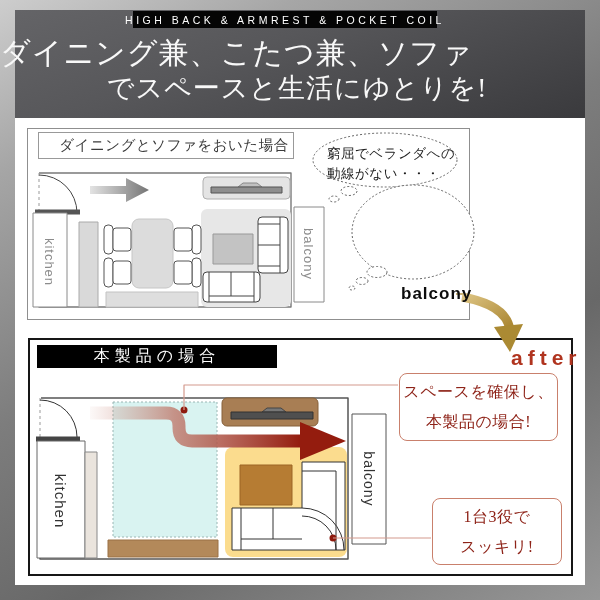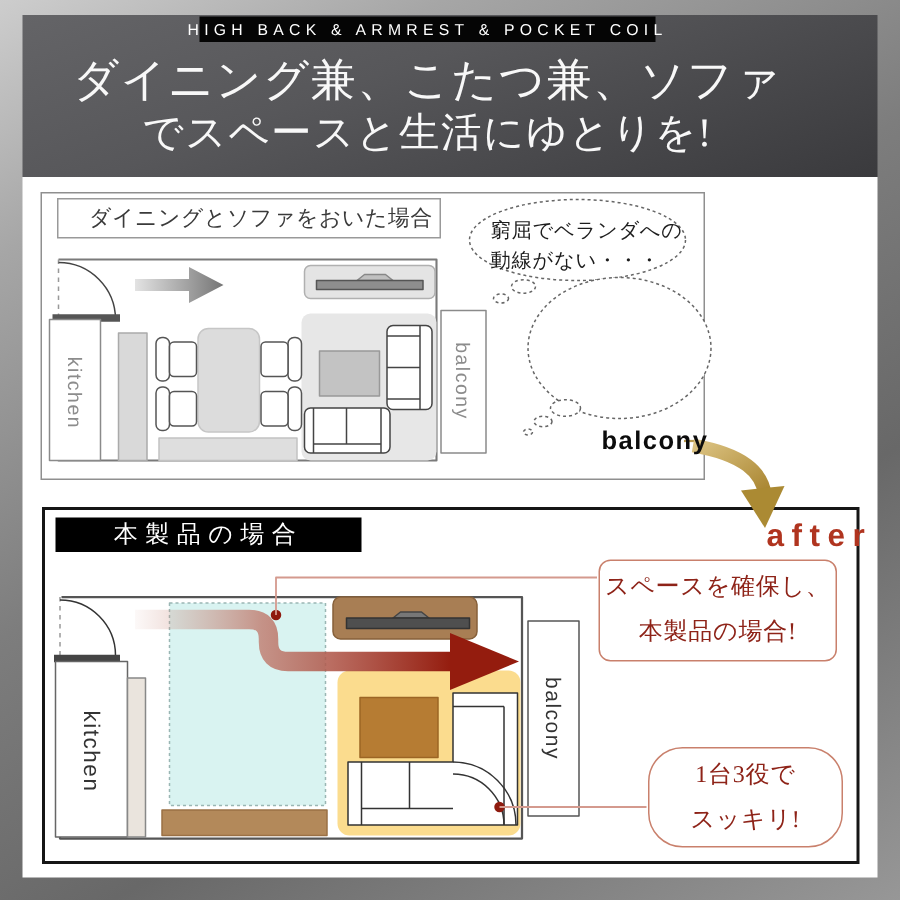--- a/index.html
+++ b/index.html
@@ -8,41 +8,41 @@
     background:linear-gradient(150deg,#cdcdcd 0%,#a6a6a6 18%,#7d7d7d 45%,#686868 68%,#979797 100%);
     font-family:"Liberation Serif","DejaVu Serif",serif;
   }
   .abs{position:absolute;}
   
   .header{left:15px;top:10px;width:570px;height:108px;
     background:linear-gradient(160deg,#646467 0%,#57575a 40%,#3a3a3d 100%);}
   .badge{left:133px;top:11px;width:304px;height:17px;background:#050505;color:#fff;
     font-family:"Liberation Sans","DejaVu Sans",sans-serif;font-size:10.5px;letter-spacing:3.5px;
     display:flex;align-items:center;justify-content:center;white-space:nowrap;}
-  .title1{left:0;top:33px;width:570px;text-align:center;color:#f8f8f8;font-size:30px;letter-spacing:1px;white-space:nowrap;}
-  .title2{left:0;top:70px;width:570px;text-align:center;color:#f8f8f8;font-size:27px;letter-spacing:1px;white-space:nowrap;}
+  .title1{left:0;top:33px;width:570px;text-align:left;color:#f8f8f8;font-size:30px;letter-spacing:1px;white-space:nowrap;}
+  .title2{left:0;top:70px;width:570px;text-align:center;color:#f8f8f8;font-size:27px;letter-spacing:1px;white-space:nowrap;padding-left:12px;}
   
   .sheet{left:15px;top:118px;width:570px;height:467px;background:#ffffff;}
   .panel1{left:27px;top:128px;width:441px;height:190px;background:#fff;border:1px solid #8f8f8f;}
   .panel2{left:28px;top:338px;width:541px;height:234px;background:#fff;border:2px solid #161616;}
   .label1{left:38px;top:132px;width:238px;height:25px;border:1px solid #999;color:#3a3a3a;
     font-size:14.5px;letter-spacing:.5px;display:flex;align-items:center;justify-content:center;white-space:nowrap;padding-left:16px;}
-  .label2{left:37px;top:345px;width:204px;height:23px;background:#000;color:#fff;
+  .label2{left:37px;top:345px;width:240px;height:23px;background:#000;color:#fff;
     font-size:16px;letter-spacing:5px;display:flex;align-items:center;justify-content:center;white-space:nowrap;}
   svg.plans{left:0;top:0;width:600px;height:600px;pointer-events:none;}
   .bubble-text{font-size:13.5px;color:#1c1c1c;line-height:1.5;letter-spacing:.5px;white-space:nowrap;}
   .before-tag{left:401px;top:284px;width:62px;font-family:"Liberation Sans","DejaVu Sans",sans-serif;
     font-weight:bold;font-size:17px;color:#0c0c0c;letter-spacing:1px;}
   .after-tag{left:486px;top:346px;width:90px;font-family:"Liberation Sans","DejaVu Sans",sans-serif;
     font-weight:bold;font-size:21px;letter-spacing:5px;margin-left:25px;}
   .callout{border:1px solid #c9806c;border-radius:8px;background:#fff;color:#8e2318;
     font-size:16px;line-height:1.85;display:flex;flex-direction:column;align-items:center;justify-content:center;
     text-align:center;letter-spacing:.5px;white-space:nowrap;}
   .callout1{left:399px;top:373px;width:157px;height:66px;}
-  .callout2{left:432px;top:498px;width:128px;height:65px;border-radius:23px;}
+  .callout2{left:432px;top:498px;width:128px;height:65px;}
   .vtext{display:flex;align-items:center;justify-content:center;
     font-family:"Liberation Sans","DejaVu Sans",sans-serif;white-space:nowrap;}
   .rot{transform:rotate(90deg);}
   .k1{left:13px;top:253px;width:74px;height:18px;color:#8c8c8c;font-size:13px;letter-spacing:1px;}
   .b1{left:269px;top:245px;width:80px;height:18px;color:#8c8c8c;font-size:13px;letter-spacing:1px;}
   .k2{left:16px;top:492px;width:90px;height:18px;color:#333;font-size:15px;letter-spacing:1px;}
   .b2{left:314px;top:470px;width:110px;height:18px;color:#333;font-size:14px;letter-spacing:1px;}
 </style>
 </head>
 <body>

